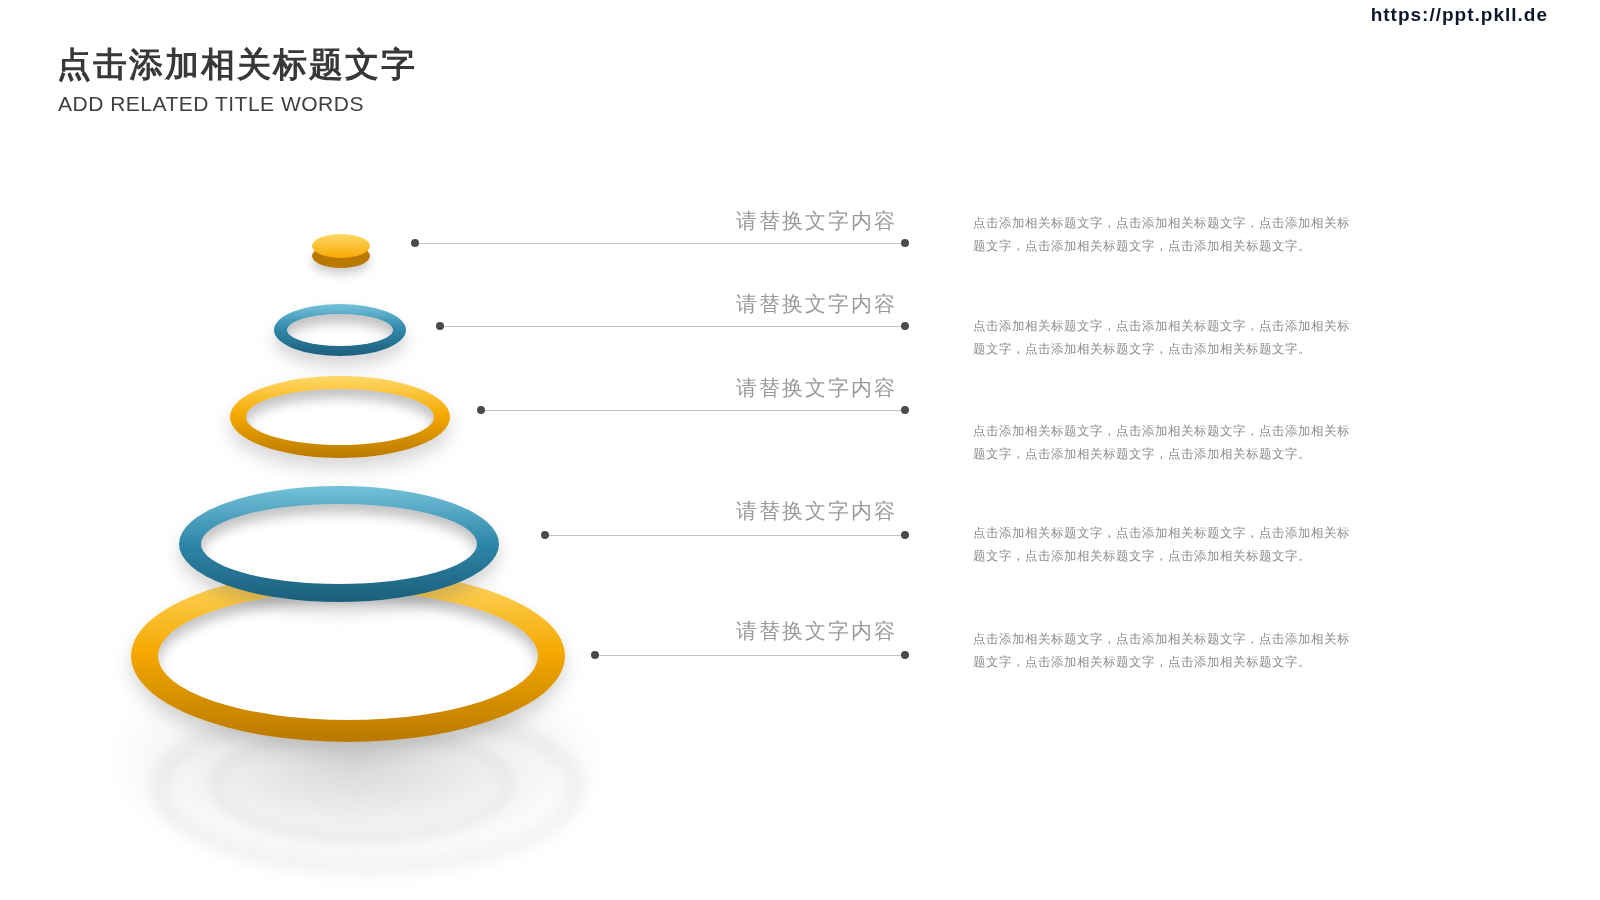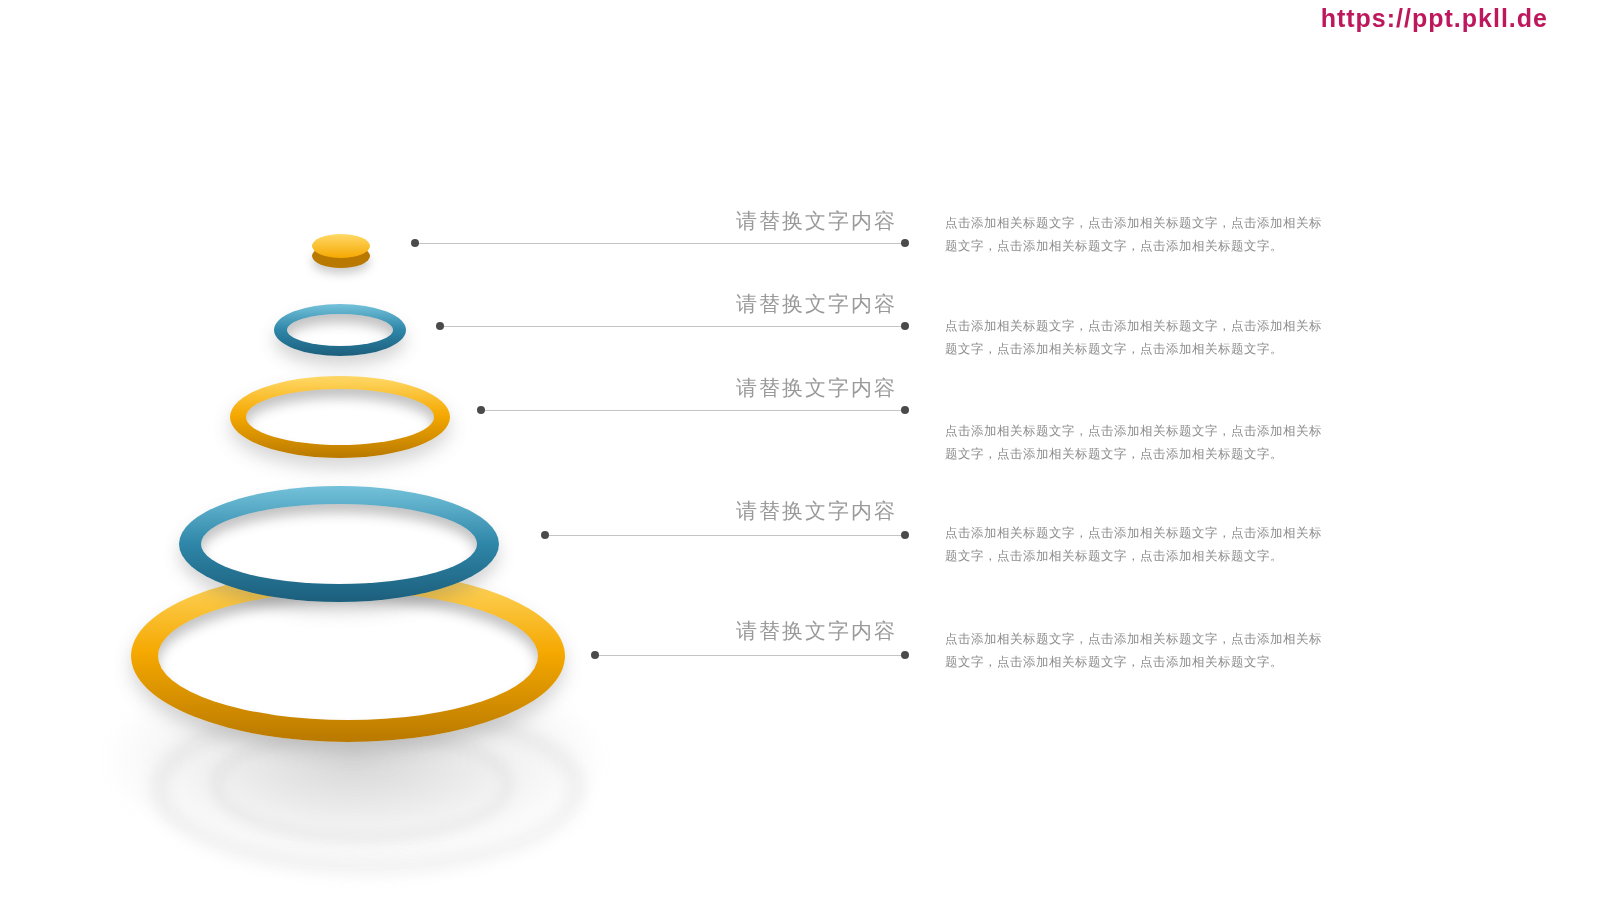--- a/index.html
+++ b/index.html
@@ -8,22 +8,22 @@
     width: 1600px;
     height: 900px;
     background: #ffffff;
     overflow: hidden;
     font-family: "Liberation Sans", "DejaVu Sans", sans-serif;
   }
 
   
   .watermark {
     position: absolute; top: 4px; right: 52px;
-    font-size: 25px; font-weight: bold; letter-spacing: 1px;
-    color: #be185d;
+    font-size: 19px; font-weight: bold; letter-spacing: 1px;
+    color: #0f172a;
   }
   .title {
     position: absolute; left: 57px; top: 42px;
     font-size: 34px; font-weight: bold; color: #383838;
     letter-spacing: 2px;
   }
   .subtitle {
     position: absolute; left: 58px; top: 92px;
     font-size: 21px; color: #3f3f3f; letter-spacing: 0.5px;
   }
@@ -84,21 +84,21 @@
   }
 
   
   .cline { position: absolute; height: 1px; background: var(--line); z-index: 70; }
   .cdot  { position: absolute; width: 8px; height: 8px; border-radius: 50%; background: var(--dot); z-index: 71; }
   .clabel {
     position: absolute; right: 703px; text-align: left;
     font-size: 21px; color: var(--label); letter-spacing: 2px; z-index: 70;
   }
   .cbody {
-    position: absolute; left: 945px; width: 380px;
+    position: absolute; left: 973px; width: 380px;
     font-size: 12.5px; color: var(--body); line-height: 1.85; z-index: 70;
     letter-spacing: 0.5px;
   }
 
   .i1 .cline { left: 415px; top: 243px; width: 490px; }
   .i1 .cdot.l { left: 411px; top: 239px; } .i1 .cdot.r { left: 901px; top: 239px; }
   .i1 .clabel { top: 207px; } .i1 .cbody { top: 212px; }
 
   .i2 .cline { left: 440px; top: 326px; width: 465px; }
   .i2 .cdot.l { left: 436px; top: 322px; } .i2 .cdot.r { left: 901px; top: 322px; }
@@ -115,20 +115,22 @@
   .i5 .cline { left: 595px; top: 655px; width: 310px; }
   .i5 .cdot.l { left: 591px; top: 651px; } .i5 .cdot.r { left: 901px; top: 651px; }
   .i5 .clabel { top: 617px; } .i5 .cbody { top: 628px; }
 </style>
 </head>
 <body>
 
 <div class="stage">
 
   <div class="watermark">https://ppt.pkll.de</div>
+  <div class="title">点击添加相关标题文字</div>
+  <div class="subtitle">ADD RELATED TITLE WORDS</div>
 
   <div class="shadow-blob"></div>
   <div class="shadow-ring-a"></div>
   <div class="shadow-ring-b"></div>
 
   <div class="ring gold ring-5">
       <div class="hole"></div>
     </div>
   <div class="ring blue ring-4">
       <div class="hole"></div>

